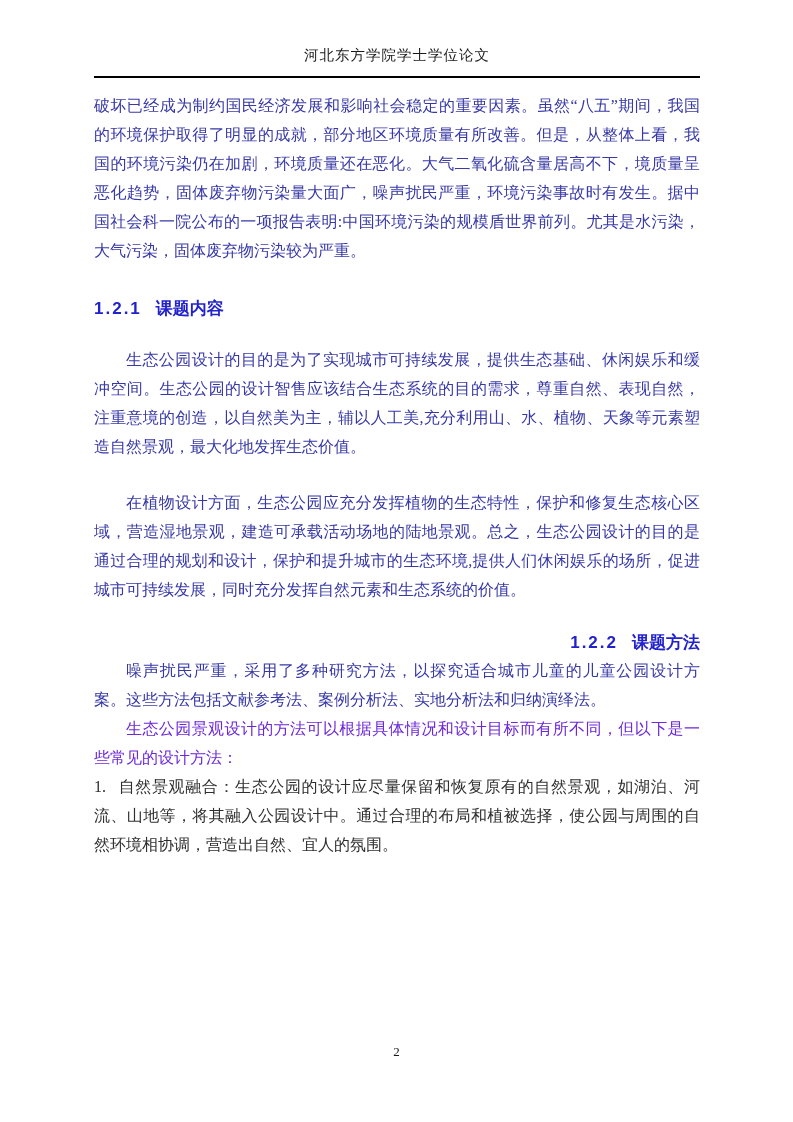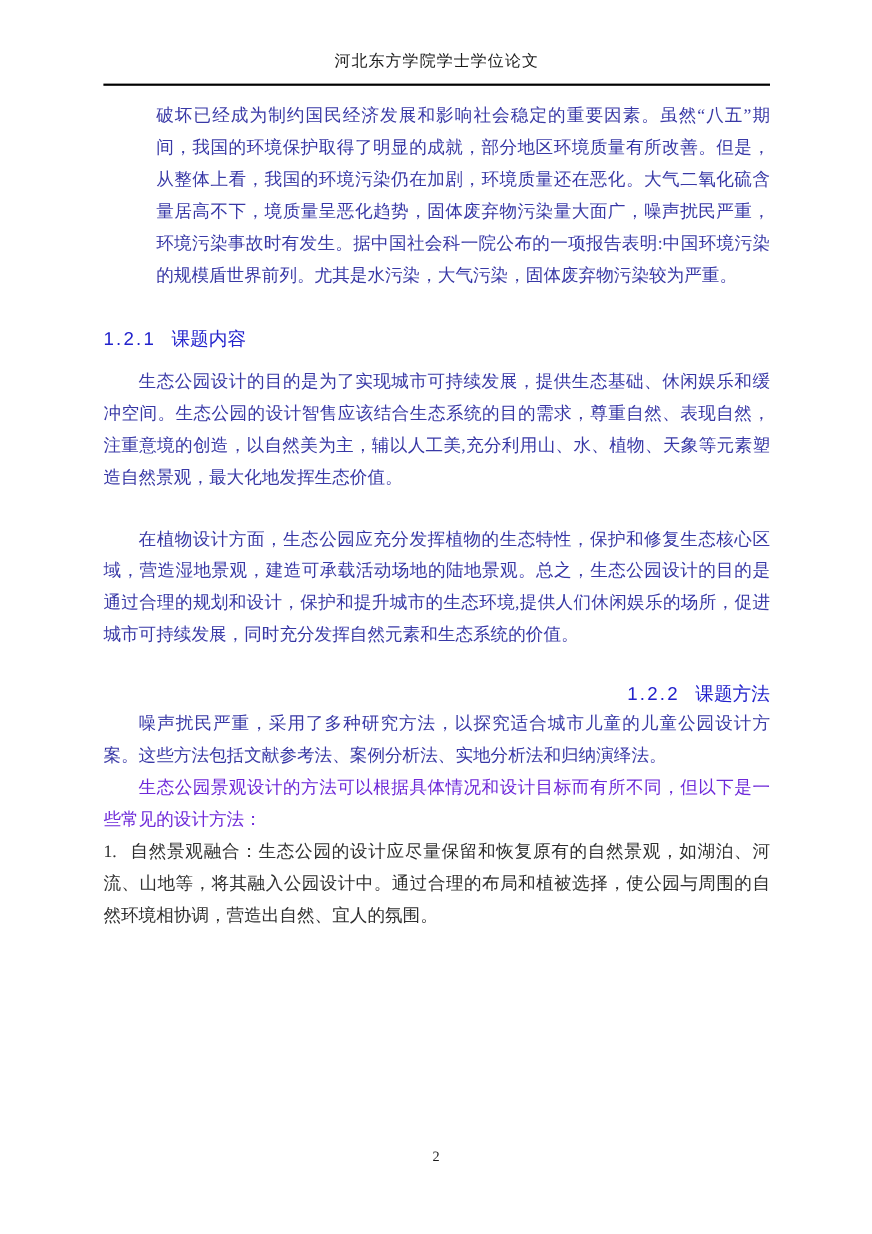--- a/index.html
+++ b/index.html
@@ -30,28 +30,28 @@
   .doc-body {
     font-size: 16px;
     line-height: 29px;
     text-align: justify;
   }
   p {
     margin: 0;
     color: #3838a6;
   }
   p.indent { text-indent: 2em; }
-  .p-intro   { margin-top: 13px; margin-left: 48px; }
-  .p-after-h { margin-top: 11px; }
+  .p-intro   { margin-top: 13px; }
+  .p-after-h { margin-top: 23px; }
   .p-gap     { margin-top: 27px; }
   .heading {
     margin: 0;
     margin-top: 31px;
     font-family: "Liberation Sans", "DejaVu Sans", sans-serif;
-    font-weight: normal;
+    font-weight: bold;
     font-size: 17px;
     line-height: 26px;
     color: #2222cc;
     text-align: left;
   }
   .heading .h-num { margin-right: 14px; letter-spacing: 2px; }
   .h-122 { margin-top: 26px; text-align: right; }
   p.black {
     color: #6d28d9;
   }

